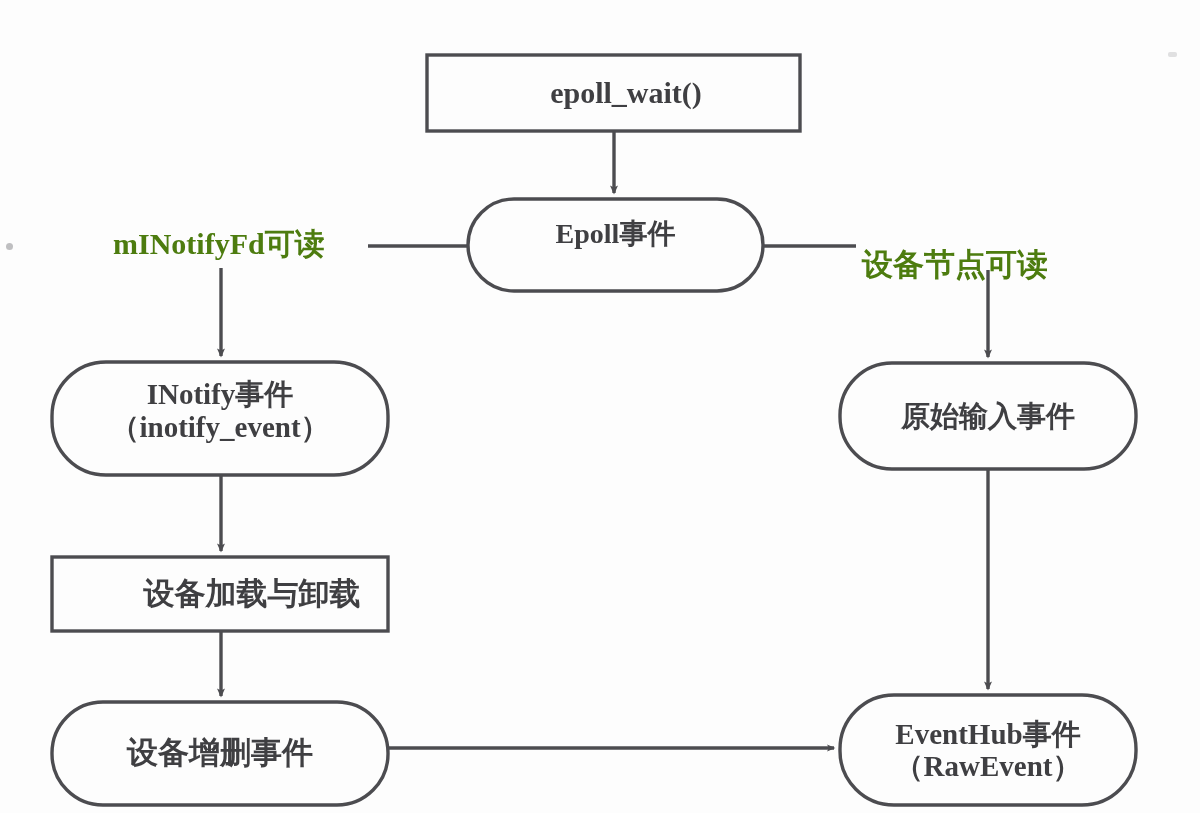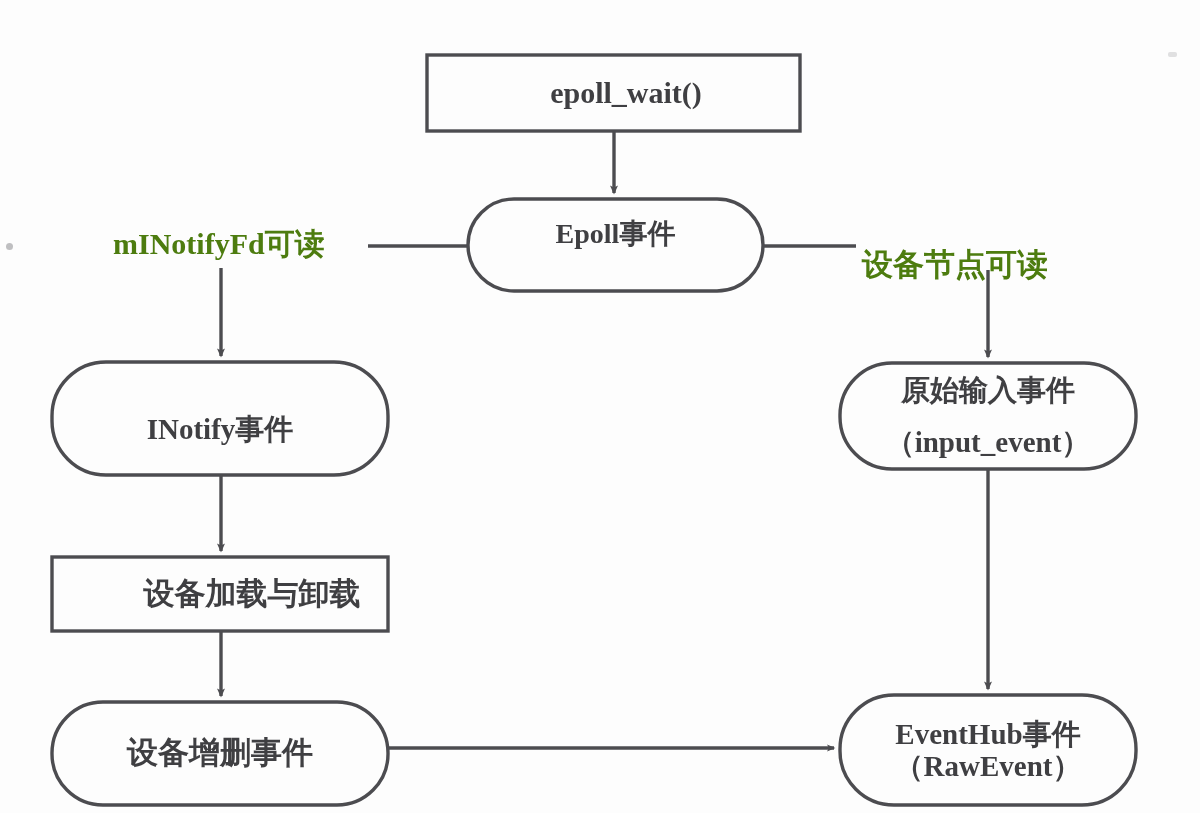--- a/index.html
+++ b/index.html
@@ -102,27 +102,27 @@
   </svg>
 
   <div class="node-label" style="left:427px; top:55px; width:373px; height:76px; font-size:30px;">
     <span class="ln lbl-serif">epoll_wait()</span>
   </div>
 
   <div class="node-label" style="left:468px; top:199px; width:295px; height:69px; font-size:28px;">
     <span class="ln">Epoll事件</span>
   </div>
 
-  <div class="node-label" style="left:52px; top:373px; width:336px; height:113px; font-size:29px;">
+  <div class="node-label" style="left:52px; top:354px; width:336px; height:113px; font-size:29px;">
     <span class="ln">INotify事件</span>
+    <span class="ln">（inotify_event）</span>
   </div>
 
   <div class="node-label" style="left:840px; top:363px; width:296px; height:106px; font-size:29px;gap:20px;">
     <span class="ln">原始输入事件</span>
-    <span class="ln">（input_event）</span>
   </div>
 
   <div class="node-label" style="left:52px; top:557px; width:400px; height:74px; font-size:31px;">
     <span class="ln">设备加载与卸载</span>
   </div>
 
   <div class="node-label" style="left:840px; top:695px; width:296px; height:110px; font-size:29px;">
     <span class="ln">EventHub事件</span>
     <span class="ln">（RawEvent）</span>
   </div>

